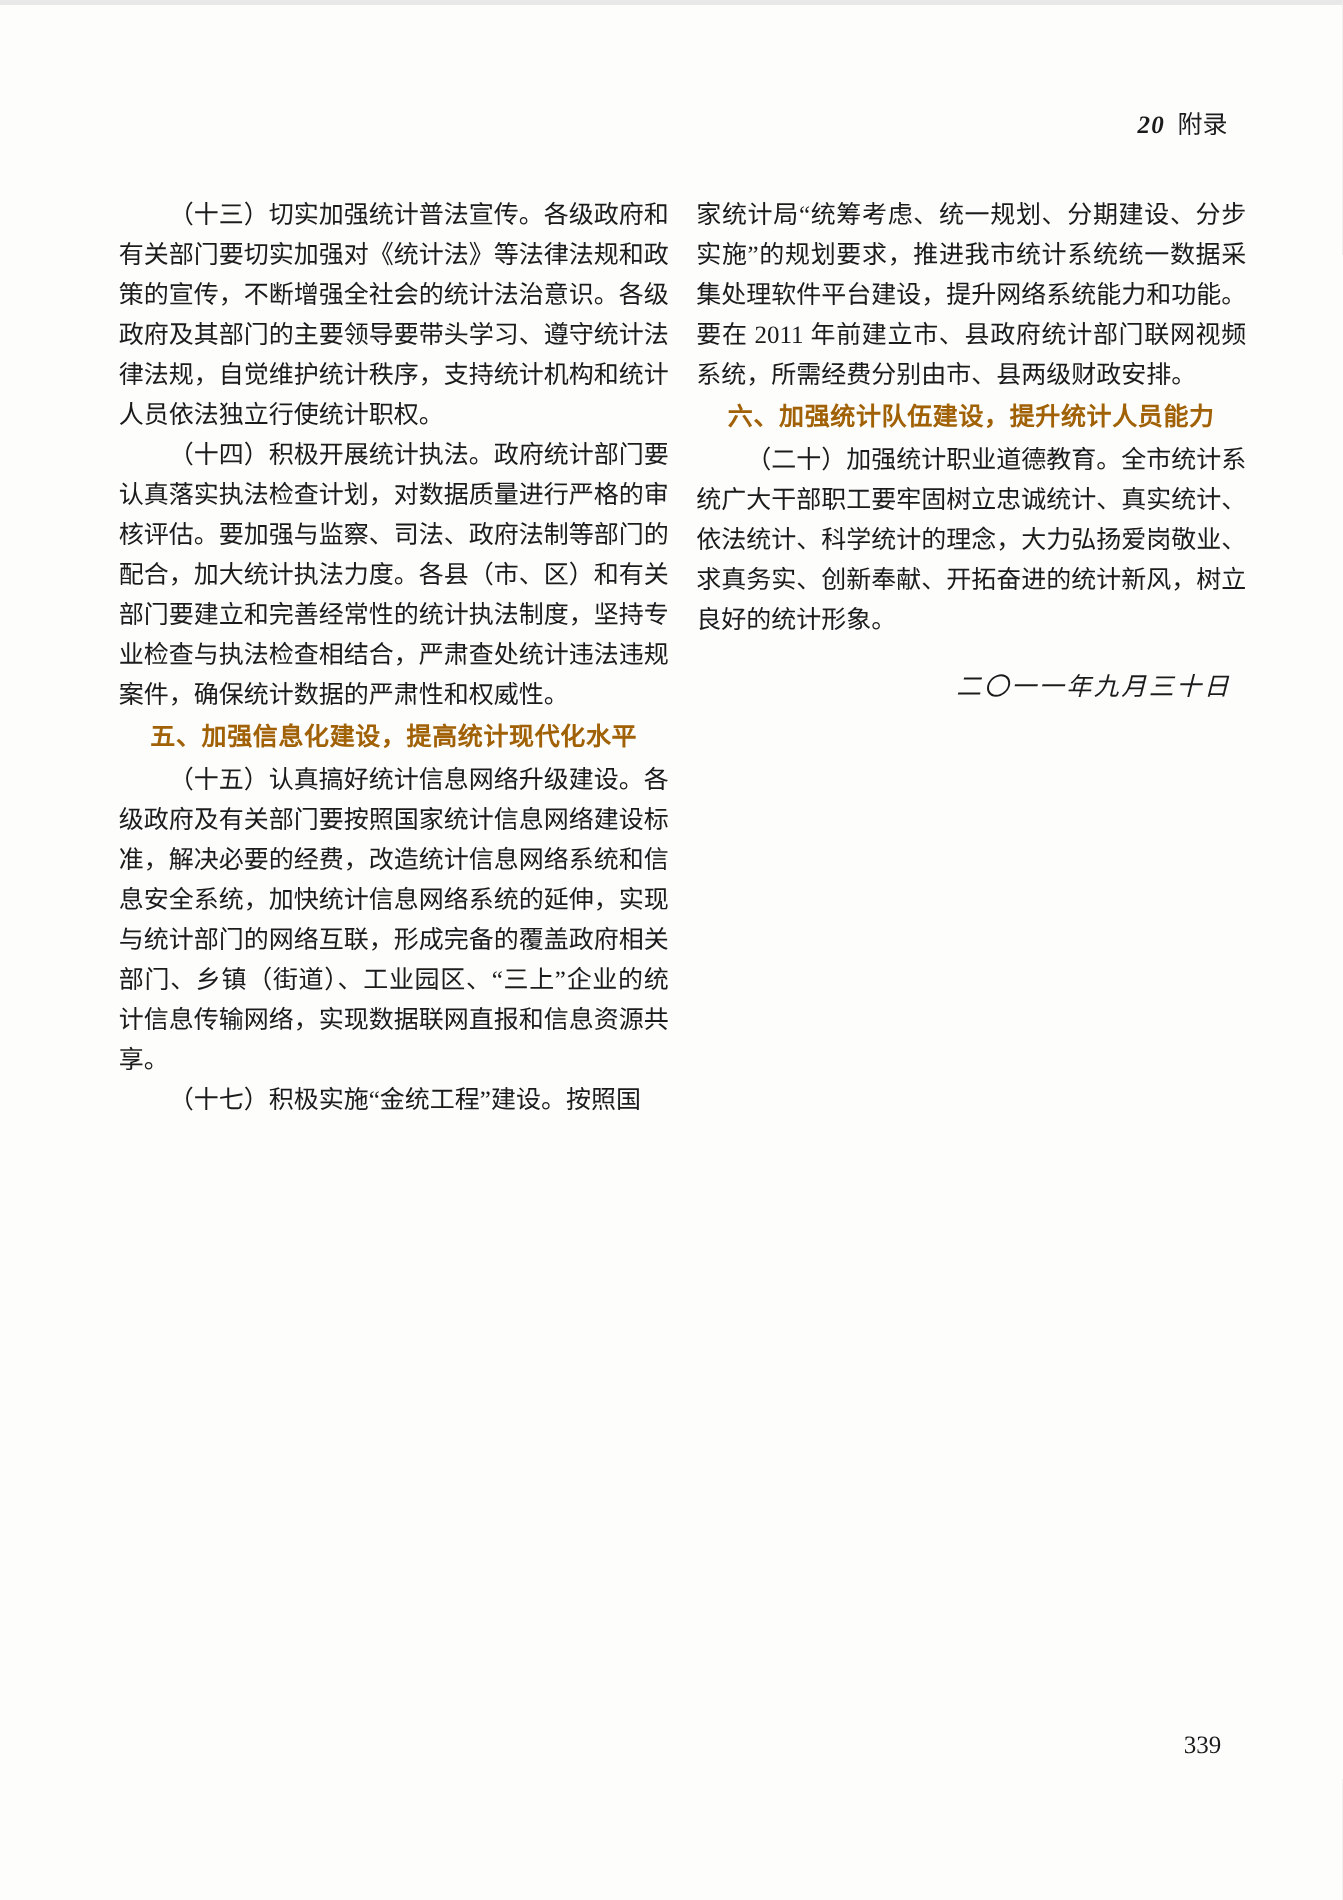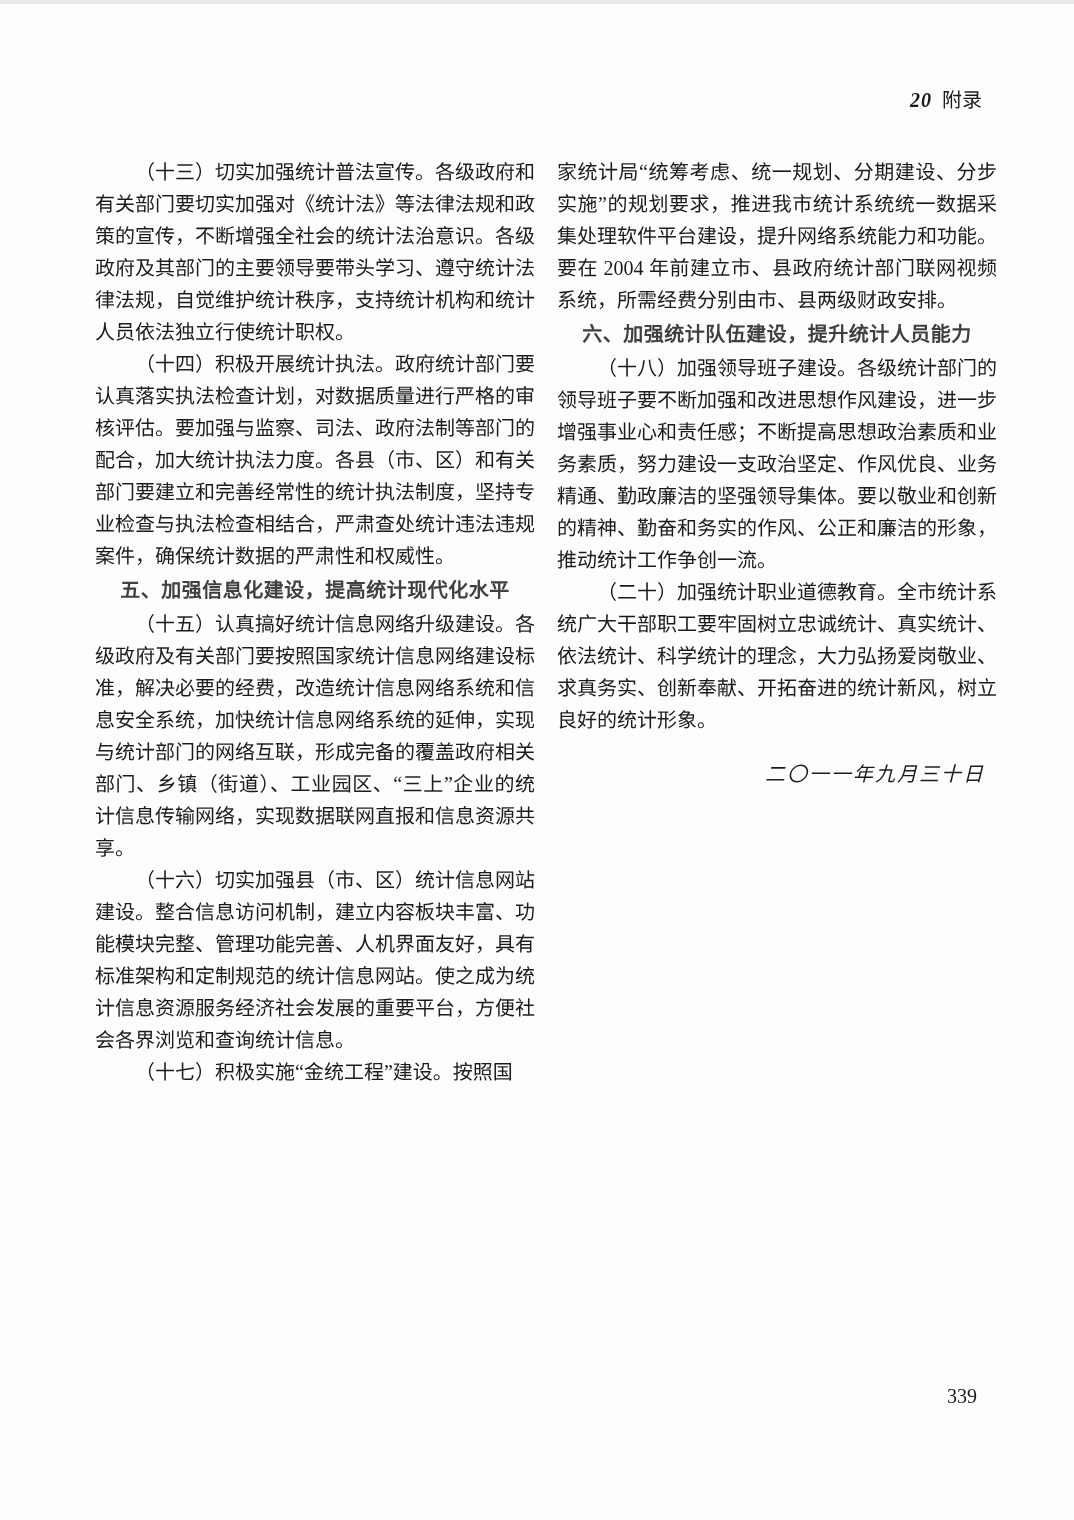--- a/index.html
+++ b/index.html
@@ -55,21 +55,21 @@
     text-indent: 0;
   }
   .section-heading {
     margin: 0;
     font-family: "Liberation Sans", "DejaVu Sans", sans-serif;
     font-weight: 700;
     font-size: 20px;
     line-height: 36px;
     text-align: center;
     letter-spacing: 0.5px;
-    color: #404040;
+    color: #a16207;
   }
   .date-line {
     margin: 22px 0 0 0;
     font-size: 20px;
     line-height: 32px;
     text-align: right;
     padding-right: 12px;
     font-style: italic;
     letter-spacing: 2px;
   }
@@ -90,28 +90,26 @@
     <span class="head-num">20</span><span class="head-label">附录</span>
   </header>
 
   <main class="columns">
 
     <section class="col">
       <p class="body">（十三）切实加强统计普法宣传。各级政府和有关部门要切实加强对《统计法》等法律法规和政策的宣传，不断增强全社会的统计法治意识。各级政府及其部门的主要领导要带头学习、遵守统计法律法规，自觉维护统计秩序，支持统计机构和统计人员依法独立行使统计职权。</p>
       <p class="body">（十四）积极开展统计执法。政府统计部门要认真落实执法检查计划，对数据质量进行严格的审核评估。要加强与监察、司法、政府法制等部门的配合，加大统计执法力度。各县（市、区）和有关部门要建立和完善经常性的统计执法制度，坚持专业检查与执法检查相结合，严肃查处统计违法违规案件，确保统计数据的严肃性和权威性。</p>
       <h2 class="section-heading">五、加强信息化建设，提高统计现代化水平</h2>
       <p class="body">（十五）认真搞好统计信息网络升级建设。各级政府及有关部门要按照国家统计信息网络建设标准，解决必要的经费，改造统计信息网络系统和信息安全系统，加快统计信息网络系统的延伸，实现与统计部门的网络互联，形成完备的覆盖政府相关部门、乡镇（街道）、工业园区、“三上”企业的统计信息传输网络，实现数据联网直报和信息资源共享。</p>
-      <p class="body">（十六）切实加强县（市、区）统计信息网站建设。整合信息访问机制，建立内容板块丰富、功能模块完整、管理功能完善、人机界面友好，具有标准架构和定制规范的统计信息网站。使之成为统计信息资源服务经济社会发展的重要平台，方便社会各界浏览和查询统计信息。</p>
       <p class="body">（十七）积极实施“金统工程”建设。按照国</p>
     </section>
 
     <section class="col">
-      <p class="body no-indent">家统计局“统筹考虑、统一规划、分期建设、分步实施”的规划要求，推进我市统计系统统一数据采集处理软件平台建设，提升网络系统能力和功能。要在 2004 年前建立市、县政府统计部门联网视频系统，所需经费分别由市、县两级财政安排。</p>
+      <p class="body no-indent">家统计局“统筹考虑、统一规划、分期建设、分步实施”的规划要求，推进我市统计系统统一数据采集处理软件平台建设，提升网络系统能力和功能。要在 2011 年前建立市、县政府统计部门联网视频系统，所需经费分别由市、县两级财政安排。</p>
       <h2 class="section-heading">六、加强统计队伍建设，提升统计人员能力</h2>
-      <p class="body">（十八）加强领导班子建设。各级统计部门的领导班子要不断加强和改进思想作风建设，进一步增强事业心和责任感；不断提高思想政治素质和业务素质，努力建设一支政治坚定、作风优良、业务精通、勤政廉洁的坚强领导集体。要以敬业和创新的精神、勤奋和务实的作风、公正和廉洁的形象，推动统计工作争创一流。</p>
       <p class="body">（二十）加强统计职业道德教育。全市统计系统广大干部职工要牢固树立忠诚统计、真实统计、依法统计、科学统计的理念，大力弘扬爱岗敬业、求真务实、创新奉献、开拓奋进的统计新风，树立良好的统计形象。</p>
       <p class="date-line">二〇一一年九月三十日</p>
     </section>
 
   </main>
 
   <footer>
     <span class="folio">339</span>
   </footer>
 

